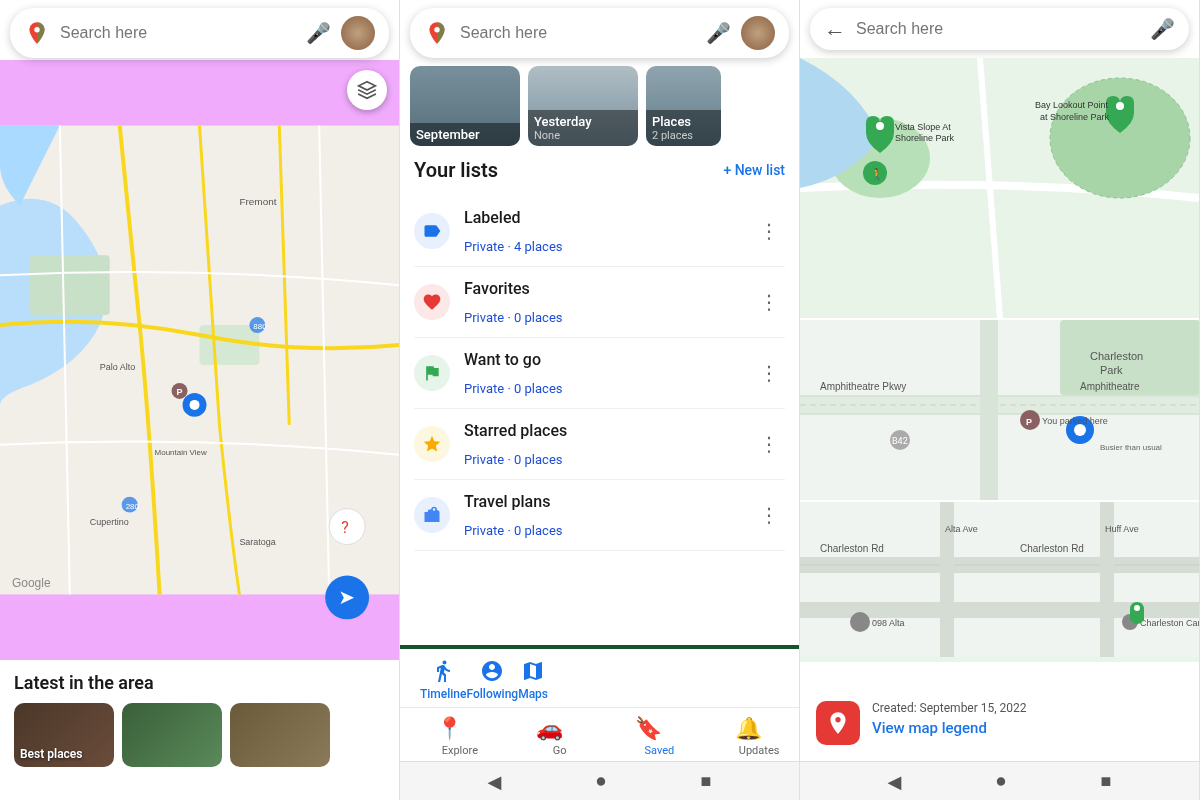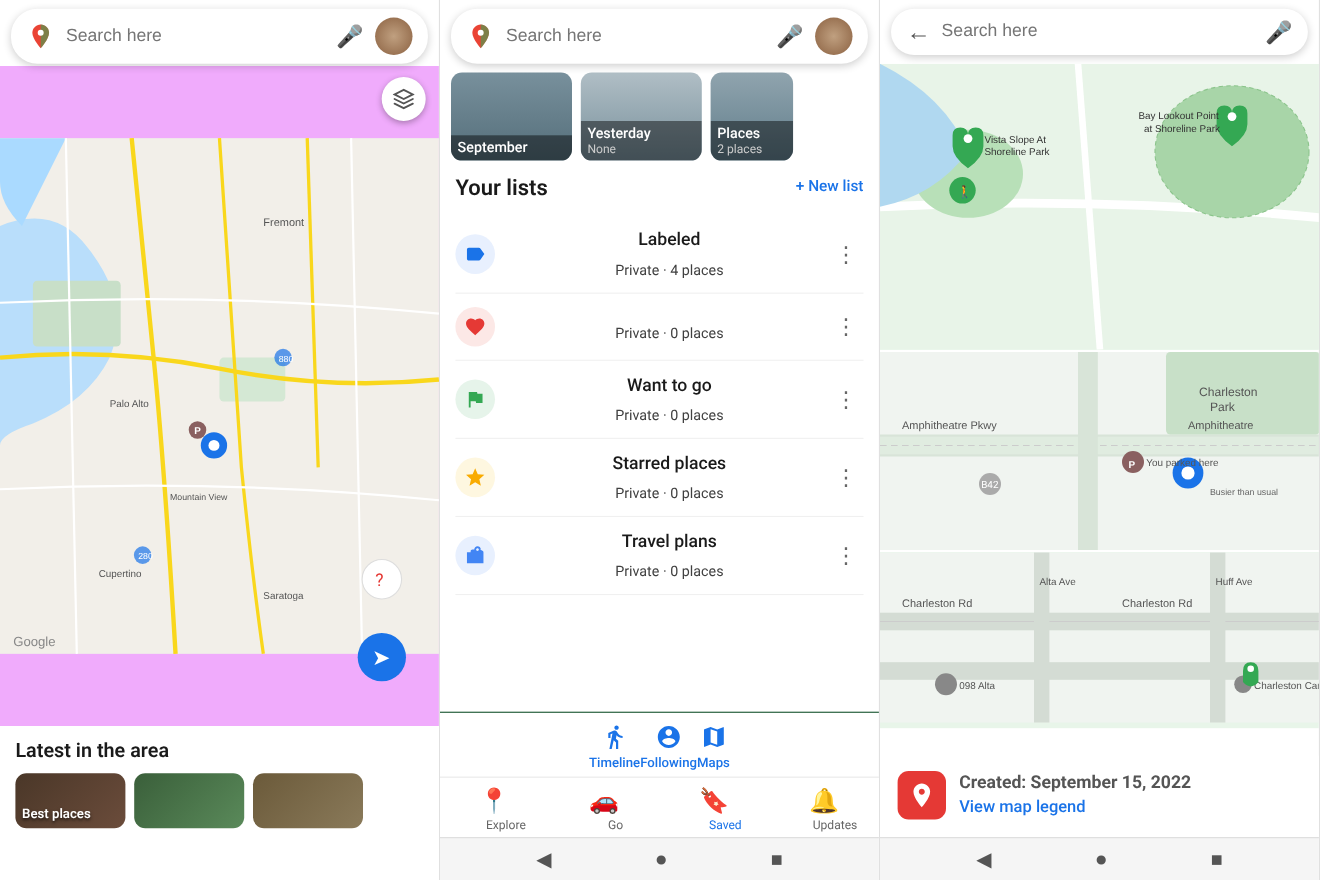--- a/index.html
+++ b/index.html
@@ -17,21 +17,21 @@
     .panel-map { position: relative; }
     .map-bg { position: absolute; top: 60px; left: 0; right: 0; bottom: 140px; background: #f0abfc; overflow: hidden; }
     .map-bottom-section { position: absolute; bottom: 0; left: 0; right: 0; height: 140px; background: #fff; padding: 12px 14px 0; }
     .map-layers-btn { position: absolute; top: 70px; right: 12px; background: #fff; border-radius: 50%; width: 40px; height: 40px; display: flex; align-items: center; justify-content: center; box-shadow: 0 2px 6px rgba(0,0,0,0.3); cursor: pointer; }
 
     
     .map-svg { width: 100%; height: 100%; }
 
     .latest-title { font-size: 18px; font-weight: 600; color: #1a1a1a; margin-bottom: 10px; }
     .place-cards { display: flex; gap: 8px; }
-    .place-card { width: 100px; height: 50px; border-radius: 10px; overflow: hidden; background: #555; flex-shrink: 0; position: relative; text-decoration: underline; }
+    .place-card { width: 100px; height: 64px; border-radius: 10px; overflow: hidden; background: #555; flex-shrink: 0; position: relative; text-decoration: underline; }
     .place-card-label { position: absolute; bottom: 6px; left: 6px; color: #fff; font-size: 12px; font-weight: 600; text-shadow: 0 1px 3px rgba(0,0,0,0.7); }
     .place-card-img1 { background: linear-gradient(135deg, #4a3728, #6b4c3b); }
     .place-card-img2 { background: linear-gradient(135deg, #3a5f3a, #5a8a5a); }
     .place-card-img3 { background: linear-gradient(135deg, #6b5a3a, #8a7a5a); }
 
     .bottom-nav { display: flex; background: #fff; border-top: 1px solid #e8e8e8; padding: 8px 0 4px; flex-shrink: 0; }
     .nav-item { flex: 1; display: flex; flex-direction: column; align-items: center; gap: 3px; cursor: pointer; }
     .nav-icon { font-size: 22px; color: #666; }
     .nav-label { font-size: 11px; color: #666; margin-left: 20px; }
     .nav-item.active .nav-icon { color: #1a73e8; }
@@ -49,49 +49,49 @@
     .timeline-card-label { position: absolute; bottom: 0; left: 0; right: 0; background: rgba(0,0,0,0.45); padding: 4px 6px; }
     .tc-title { color: #fff; font-size: 13px; font-weight: 500; }
     .tc-sub { color: #ccc; font-size: 11px; }
     .explore-timeline-btn { color: #1a73e8; font-size: 15px; font-weight: 500; text-align: center; padding: 6px 0 12px; cursor: pointer; flex-shrink: 0; }
 
     .lists-section { flex: 1; overflow-y: auto; padding: 0 14px; }
     .lists-header { display: flex; justify-content: space-between; align-items: center; margin-bottom: 14px; }
     .lists-title { font-size: 20px; font-weight: 600; color: #1a1a1a; }
     .new-list-btn { color: #1a73e8; font-size: 14px; font-weight: 500; cursor: pointer; }
 
-    .list-item { display: flex; align-items: center; padding: 12px 0; border-bottom: 1px solid #f0f0f0; text-align: center; }
+    .list-item { display: flex; align-items: center; padding: 12px 0; border-bottom: 1px solid #f0f0f0; }
     .list-icon { width: 36px; height: 36px; border-radius: 50%; display: flex; align-items: center; justify-content: center; margin-right: 14px; flex-shrink: 0; font-size: 18px; }
     .list-icon-labeled { background: #e8f0fe; color: #1a73e8; }
     .list-icon-favorites { background: #fce8e6; color: #e53935; }
     .list-icon-wanttogo { background: #e6f4ea; color: #34a853; }
     .list-icon-starred { background: #fef7e0; color: #f9ab00; }
     .list-icon-travel { background: #e8f0fe; color: #4285f4; }
     .list-info { flex: 1; }
     .list-name { font-size: 16px; color: #1a1a1a; font-weight: 500; }
-    .list-sub { font-size: 13px; color: #404040; margin-top: 12px; }
+    .list-sub { font-size: 13px; color: #1d4ed8; margin-top: 12px; }
     .list-more { color: #666; font-size: 20px; cursor: pointer; padding: 4px 6px; }
 
-    .bottom-tabs { display: flex; justify-content: center; padding: 10px 20px 6px; border-top: 1px solid #14532d; flex-shrink: 0; }
+    .bottom-tabs { display: flex; justify-content: flex-start; padding: 10px 20px 6px; border-top: 4px solid #14532d; flex-shrink: 0; }
     .btab { display: flex; flex-direction: column; align-items: center; gap: 4px; cursor: pointer; color: #1a73e8; }
     .btab-label { font-size: 12px; font-weight: 500; }
 
     
     .panel-detail { }
     .detail-search-bar { display: flex; align-items: center; background: #fff; border-radius: 24px; margin: 8px 10px; padding: 8px 14px; box-shadow: 0 2px 8px rgba(0,0,0,0.2); gap: 10px; flex-shrink: 0; }
     .back-btn { font-size: 22px; color: #555; cursor: pointer; }
     .detail-map-container { flex: 1; display: flex; flex-direction: column; gap: 2px; overflow: hidden; }
     .detail-map-top { flex: 0 0 260px; background: #e8f5e9; position: relative; overflow: hidden; }
     .detail-map-mid { flex: 0 0 180px; background: #e8f5e9; position: relative; overflow: hidden; }
     .detail-map-bot { flex: 0 0 160px; background: #e8f5e9; position: relative; overflow: hidden; }
 
     .detail-info { padding: 14px 16px 8px; background: #fff; flex-shrink: 0; }
     .detail-pin-row { display: flex; align-items: flex-start; gap: 12px; margin-bottom: 8px; }
     .detail-pin { width: 44px; height: 44px; border-radius: 10px; background: #e53935; display: flex; align-items: center; justify-content: center; color: #fff; font-size: 24px; flex-shrink: 0; }
-    .detail-created { font-size: 16px; color: #555; font-weight: bold; }
+    .detail-created { font-size: 12px; color: #555; }
     .view-legend-btn { color: #1a73e8; font-size: 15px; font-weight: 500; cursor: pointer; margin-top: 4px; }
   </style>
 </head>
 <body>
 
 <div class="panel panel-map">
 
   <div class="search-bar" style="position:relative;z-index:10;margin-top:8px;">
     <svg width="26" height="26" viewBox="0 0 24 24">
       <path d="M12 2C8.13 2 5 5.13 5 9c0 5.25 7 13 7 13s7-7.75 7-13c0-3.87-3.13-7-7-7z" fill="#EA4335"></path>
@@ -246,20 +246,21 @@
       <span class="list-more">⋮</span>
     </div>
 
     <div class="list-item">
       <div class="list-icon list-icon-favorites">
         <svg width="20" height="20" viewBox="0 0 24 24">
             <path d="M12 21.35l-1.45-1.32C5.4 15.36 2 12.28 2 8.5 2 5.42 4.42 3 7.5 3c1.74 0 3.41.81 4.5 2.09C13.09 3.81 14.76 3 16.5 3 19.58 3 22 5.42 22 8.5c0 3.78-3.4 6.86-8.55 11.54L12 21.35z" fill="#e53935"></path>
           </svg>
       </div>
       <div class="list-info">
+        <div class="list-name">Favorites</div>
         <div class="list-sub">Private · 0 places</div>
       </div>
       <span class="list-more">⋮</span>
     </div>
 
     <div class="list-item">
       <div class="list-icon list-icon-wanttogo">
         <svg width="20" height="20" viewBox="0 0 24 24">
             <path d="M14.4 6L14 4H5v17h2v-7h5.6l.4 2h7V6z" fill="#34a853"></path>
           </svg>

